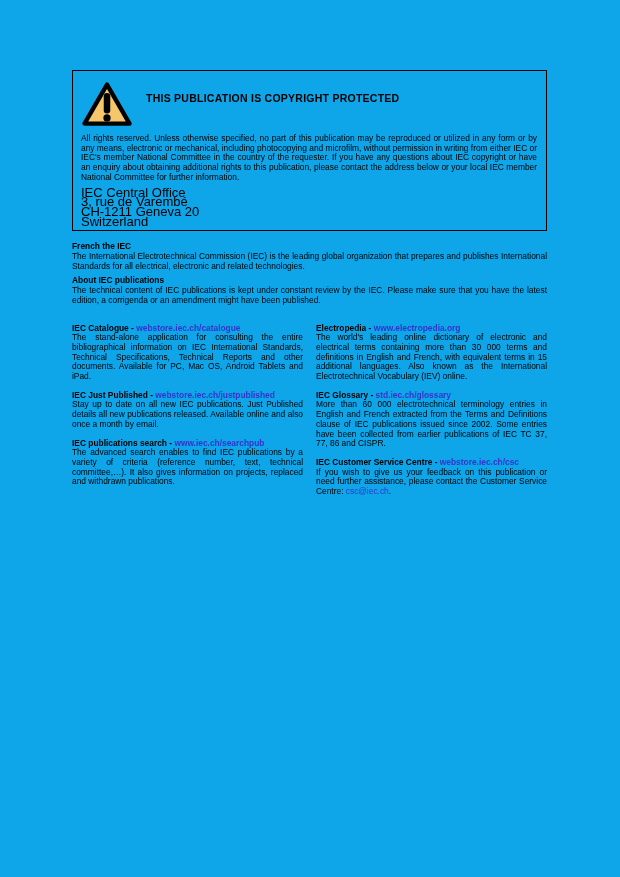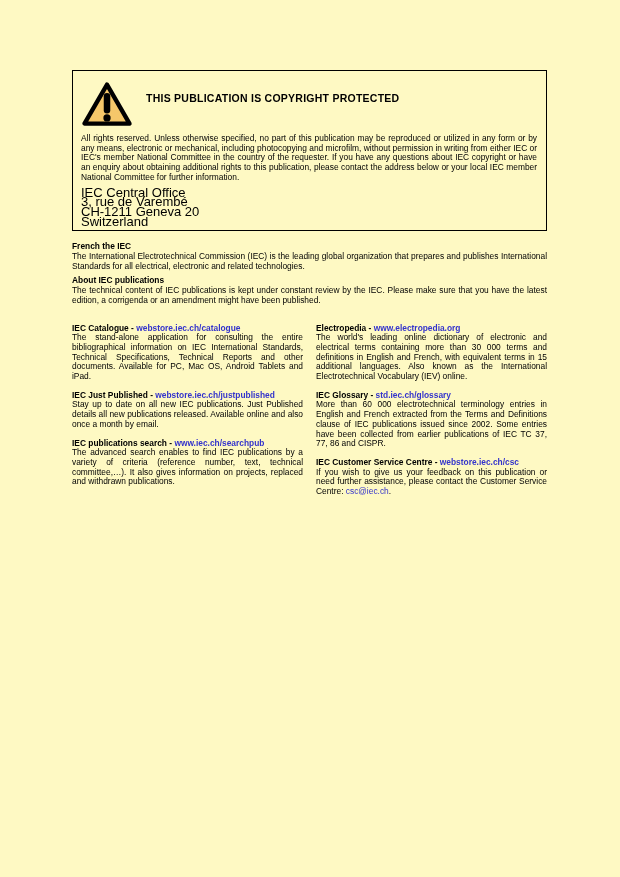--- a/index.html
+++ b/index.html
@@ -1,21 +1,21 @@
 <!DOCTYPE html>
 <html style="--link: #3333CC; --warning_fill: #F5C76A; --text: #000000;"><head>
 <meta charset="utf-8">
 <style>
   * { margin: 0; padding: 0; box-sizing: border-box; }
   html, body { background: #ffffff; }
   .page {
     position: relative;
     width: 620px;
     height: 877px;
-    background: #fef9c3;
+    background: #0ea5e9;
     font-family: "Liberation Sans", "DejaVu Sans", sans-serif;
     color: #000;
     overflow: hidden;
   }
   .content {
     position: absolute;
     left: 72px;
     top: 70px;
     width: 475px;
   }

